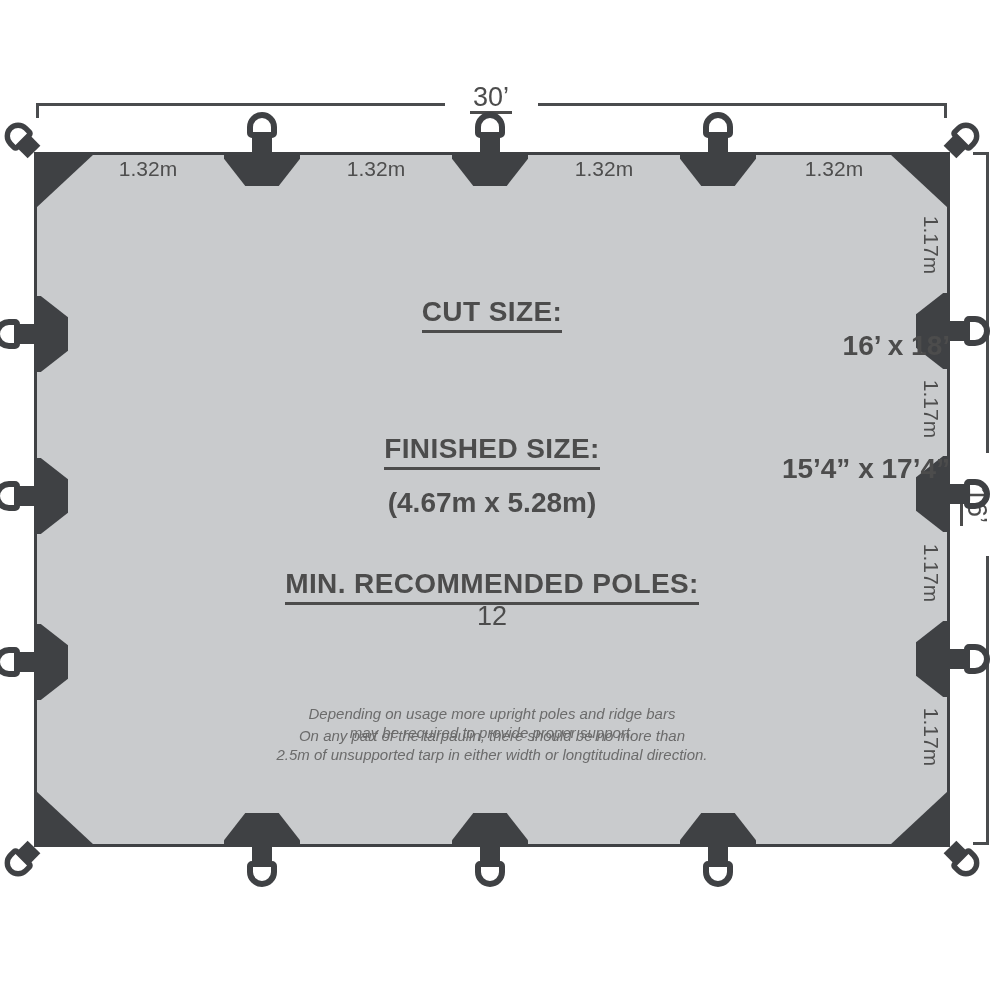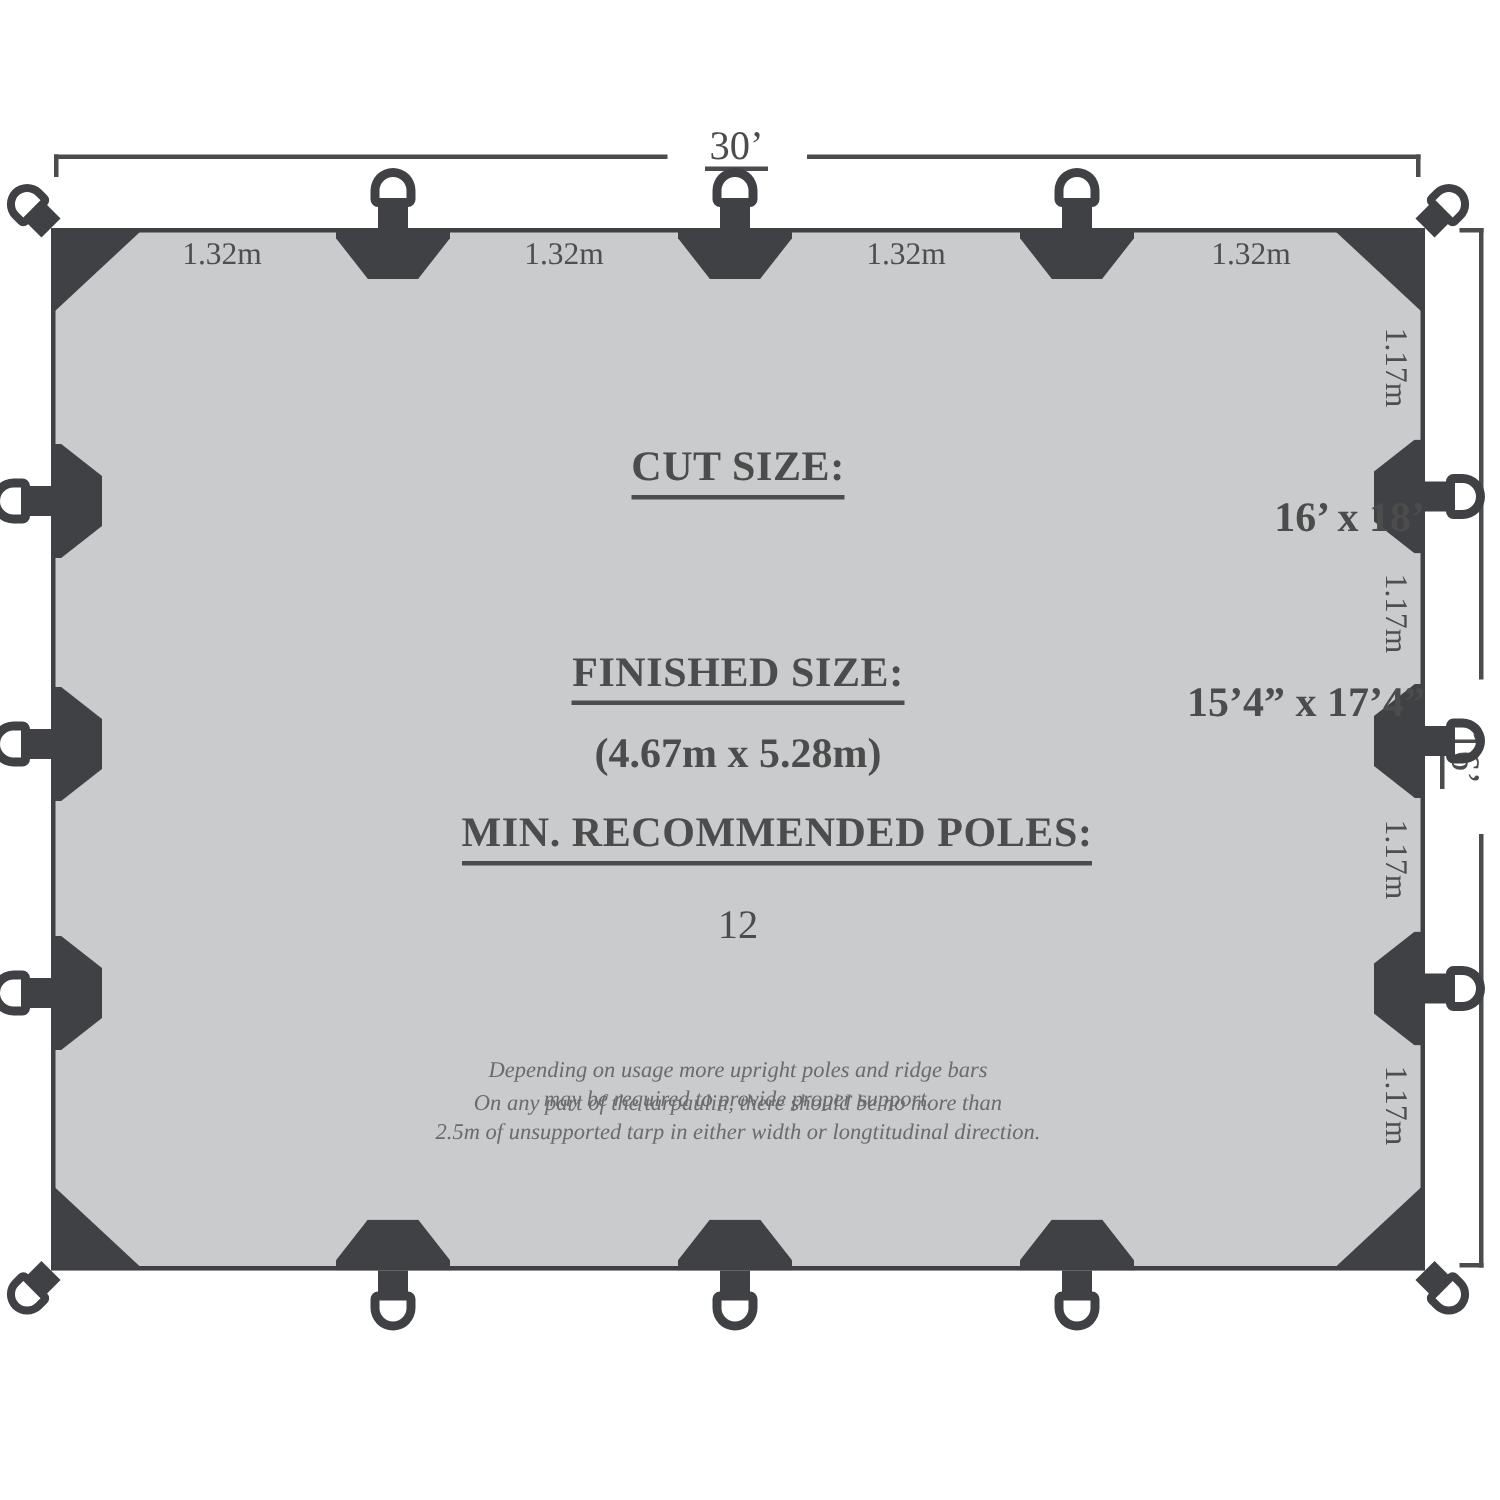--- a/index.html
+++ b/index.html
@@ -5,21 +5,21 @@
   :root{
     --dark:#3f4144;
     --tarp:#c9cbcd;
     --line:#4a4c4e;
     --text:#4c4c4c;
     --note:#6b6b6b;
   }
   html,body{margin:0;padding:0;background:#fff;}
   .stage{
     position:relative;width:1000px;height:1000px;background:#ffffff;
-    font-family:Liberation Serif, serif;overflow:hidden;
+    font-family:Liberation Sans, sans-serif;overflow:hidden;
   }
   
   .tarp{
     position:absolute;left:34px;top:152px;width:916px;height:695px;
     background:var(--tarp);border:3px solid var(--dark);box-sizing:border-box;
   }
   
   .dimseg-h{position:absolute;height:3px;background:var(--line);}
   .dimseg-v{position:absolute;width:3px;background:var(--line);}
   .tick-v{position:absolute;width:3px;height:15px;background:var(--line);}
@@ -186,21 +186,21 @@
   <div class="seg-label rot90" style="left:881px;top:561px;">1.17m</div>
   <div class="seg-label rot90" style="left:881px;top:725px;">1.17m</div>
 
   <div class="center-text spec-heading" style="top:296px;"><span>CUT SIZE:</span></div>
   <div class="center-text spec-imperial" style="top:330px;">16’ x 18’</div>
 
   <div class="center-text spec-heading" style="top:421px;margin-top:12px;"><span>FINISHED SIZE:</span></div>
   <div class="center-text spec-imperial" style="top:453px;">15’4” x 17’4”</div>
   <div class="center-text spec-metric" style="top:487px;">(4.67m x 5.28m)</div>
 
-  <div class="center-text spec-heading" style="top:540px;padding-left:26px;"><span>MIN. RECOMMENDED POLES:</span></div>
+  <div class="center-text spec-heading" style="top:568px;"><span>MIN. RECOMMENDED POLES:</span></div>
   <div class="center-text poles-value" style="top:601px;">12</div>
 
   <div class="center-text note" style="top:705px;">Depending on usage more upright poles and ridge bars
 may be required to provide proper support.</div>
   <div class="center-text note" style="top:727px;">On any part of the tarpaulin, there should be no more than
 2.5m of unsupported tarp in either width or longtitudinal direction.</div>
 
 </div>
 
 </body></html>

